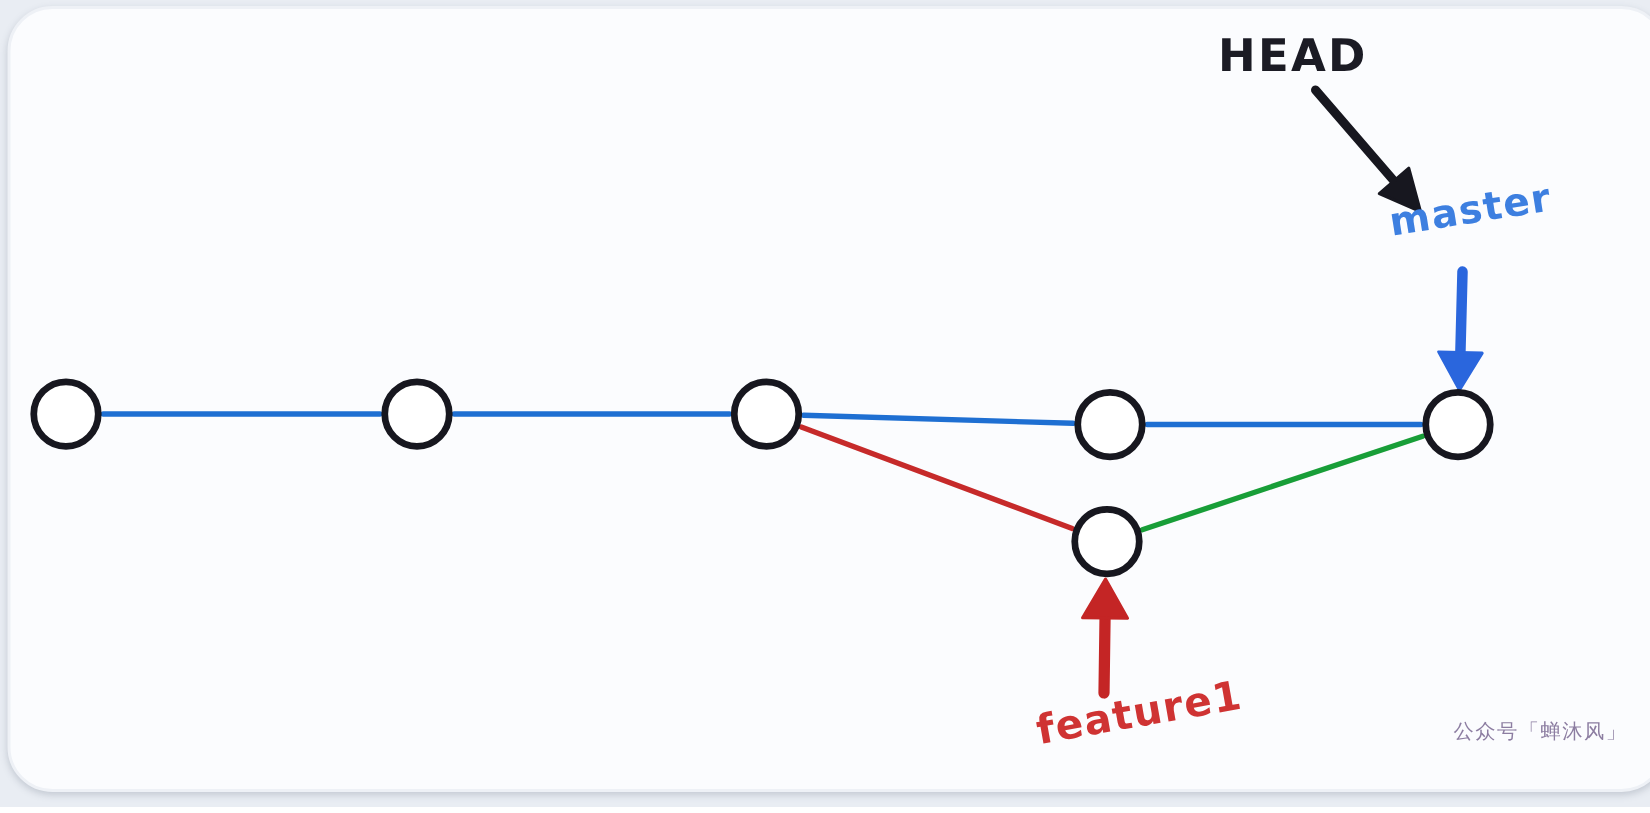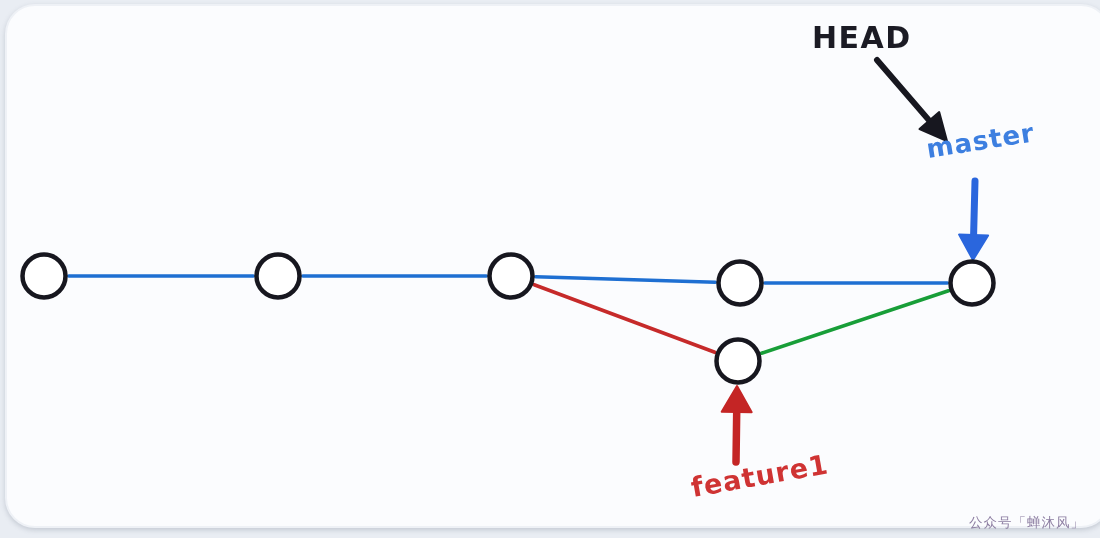--- a/index.html
+++ b/index.html
@@ -51,21 +51,21 @@
   .lbl-feature {
     left: 694px; top: 472px;
     font-size: 27px;
     font-weight: 700;
     letter-spacing: 1px;
     transform: rotate(-10deg);
     transform-origin: left bottom;
   }
   .watermark {
     position: absolute;
-    left: 950px; top: 514px;
+    left: 950px; top: 479px;
     width: 135px;
     text-align: right;
     font-size: 13.5px;
     letter-spacing: 1px;
   }
 </style>
 </head>
 <body>
 
 <div class="stage">

